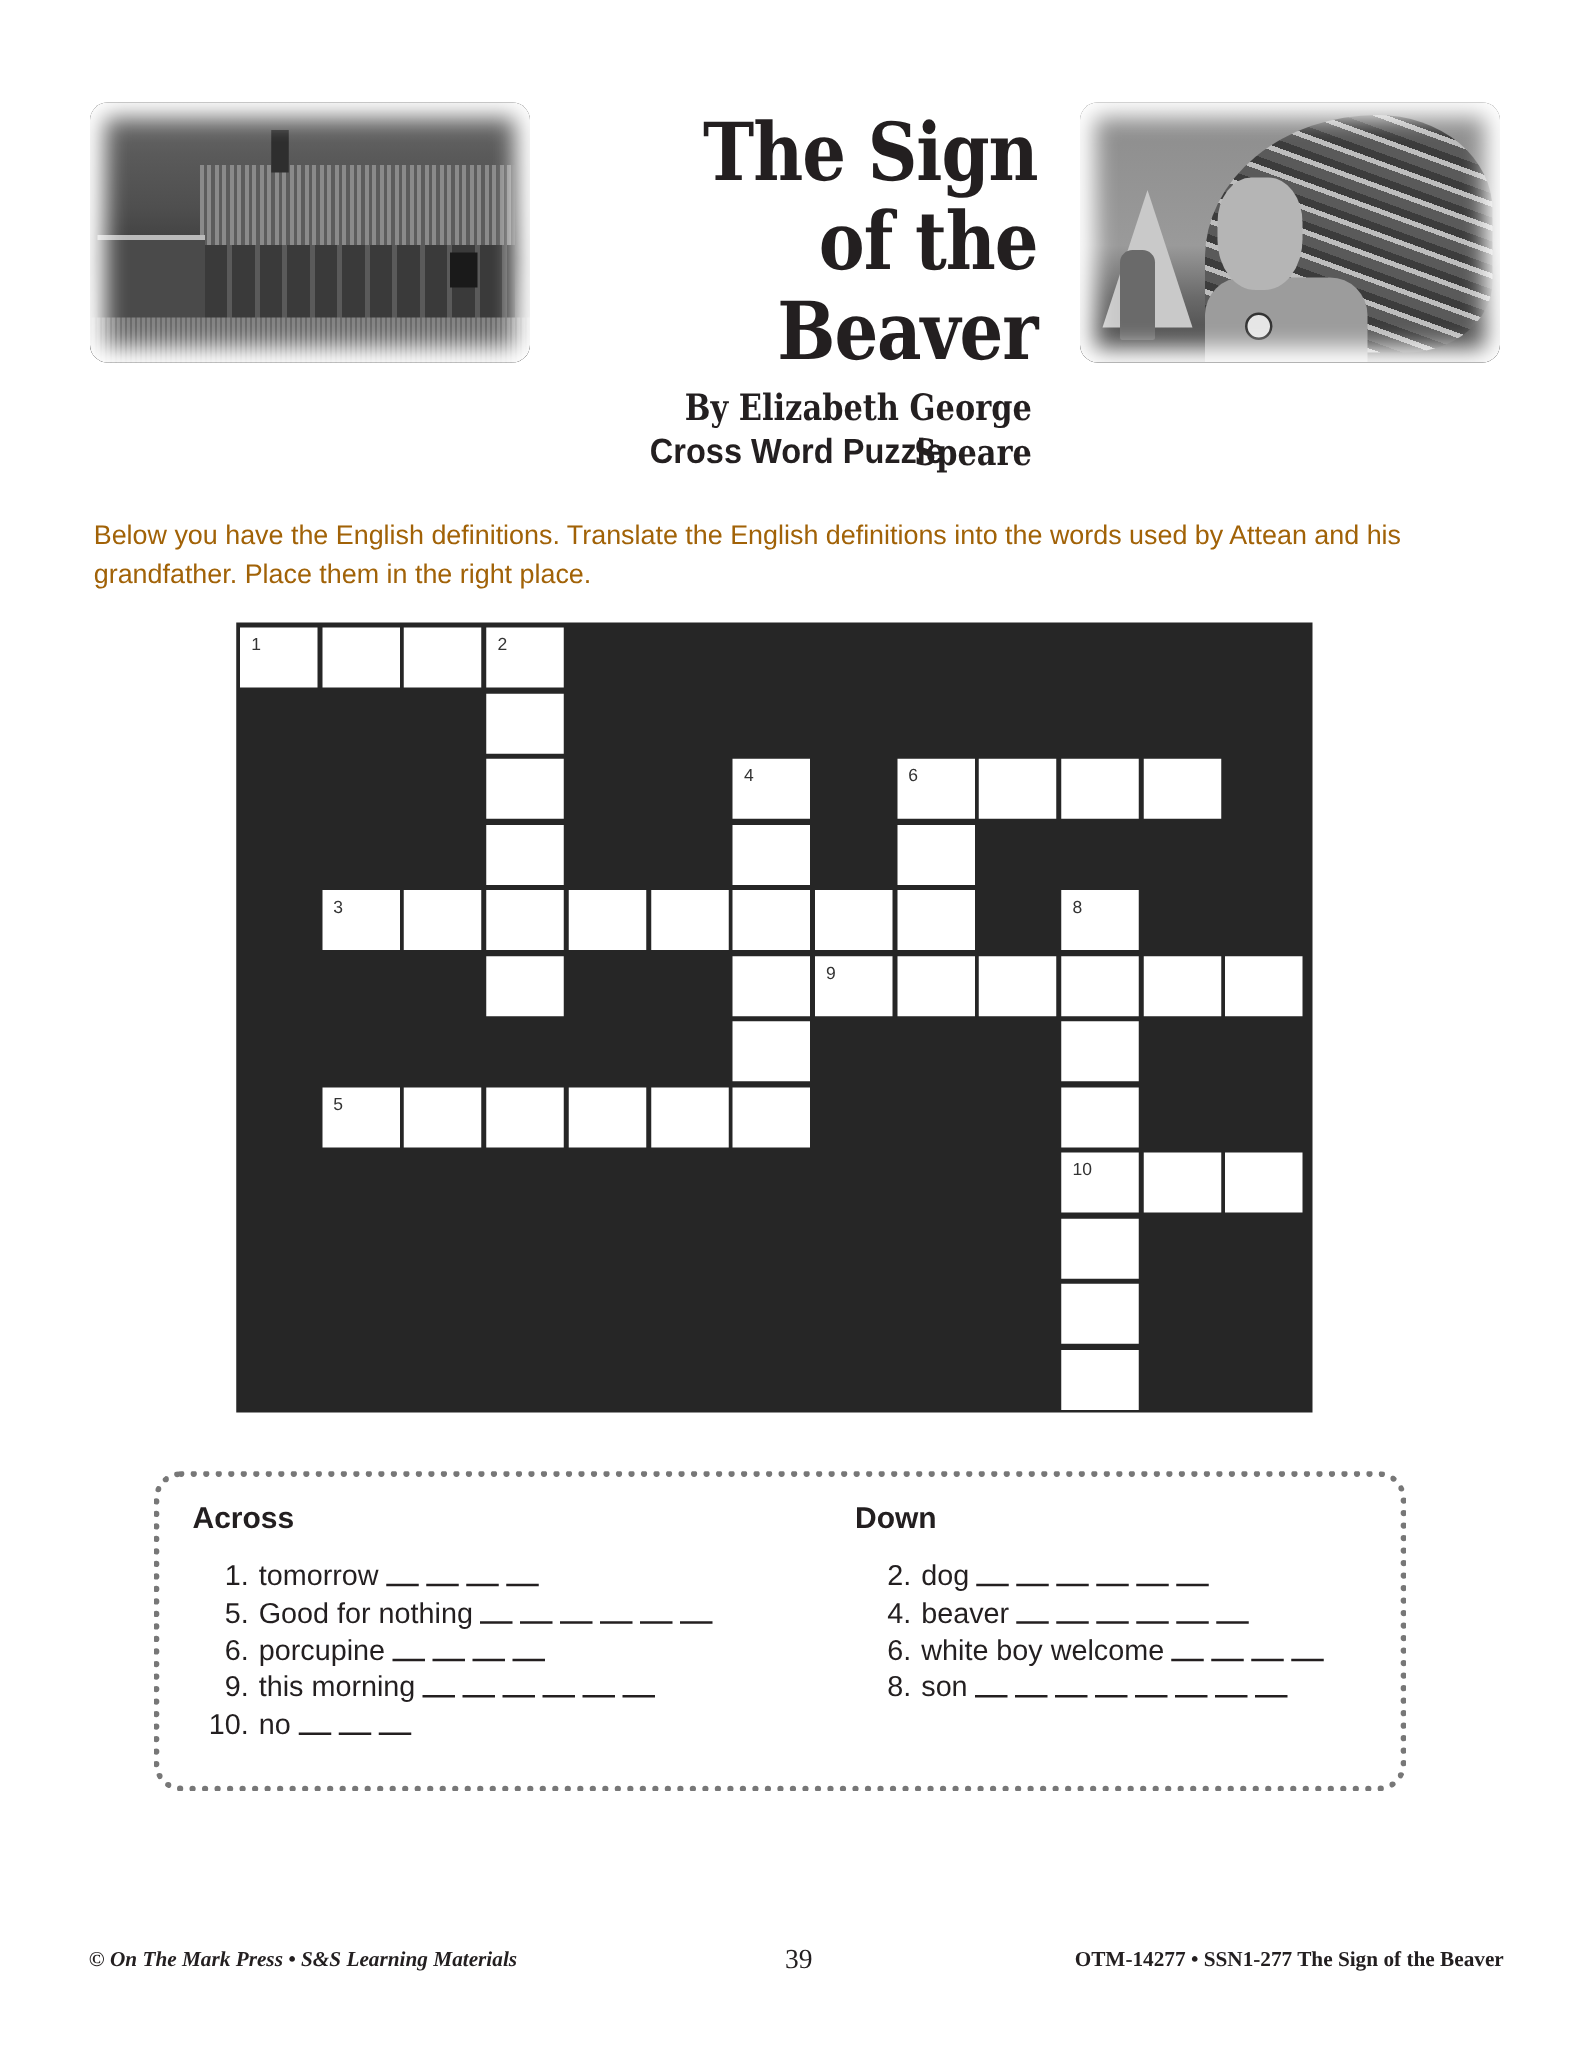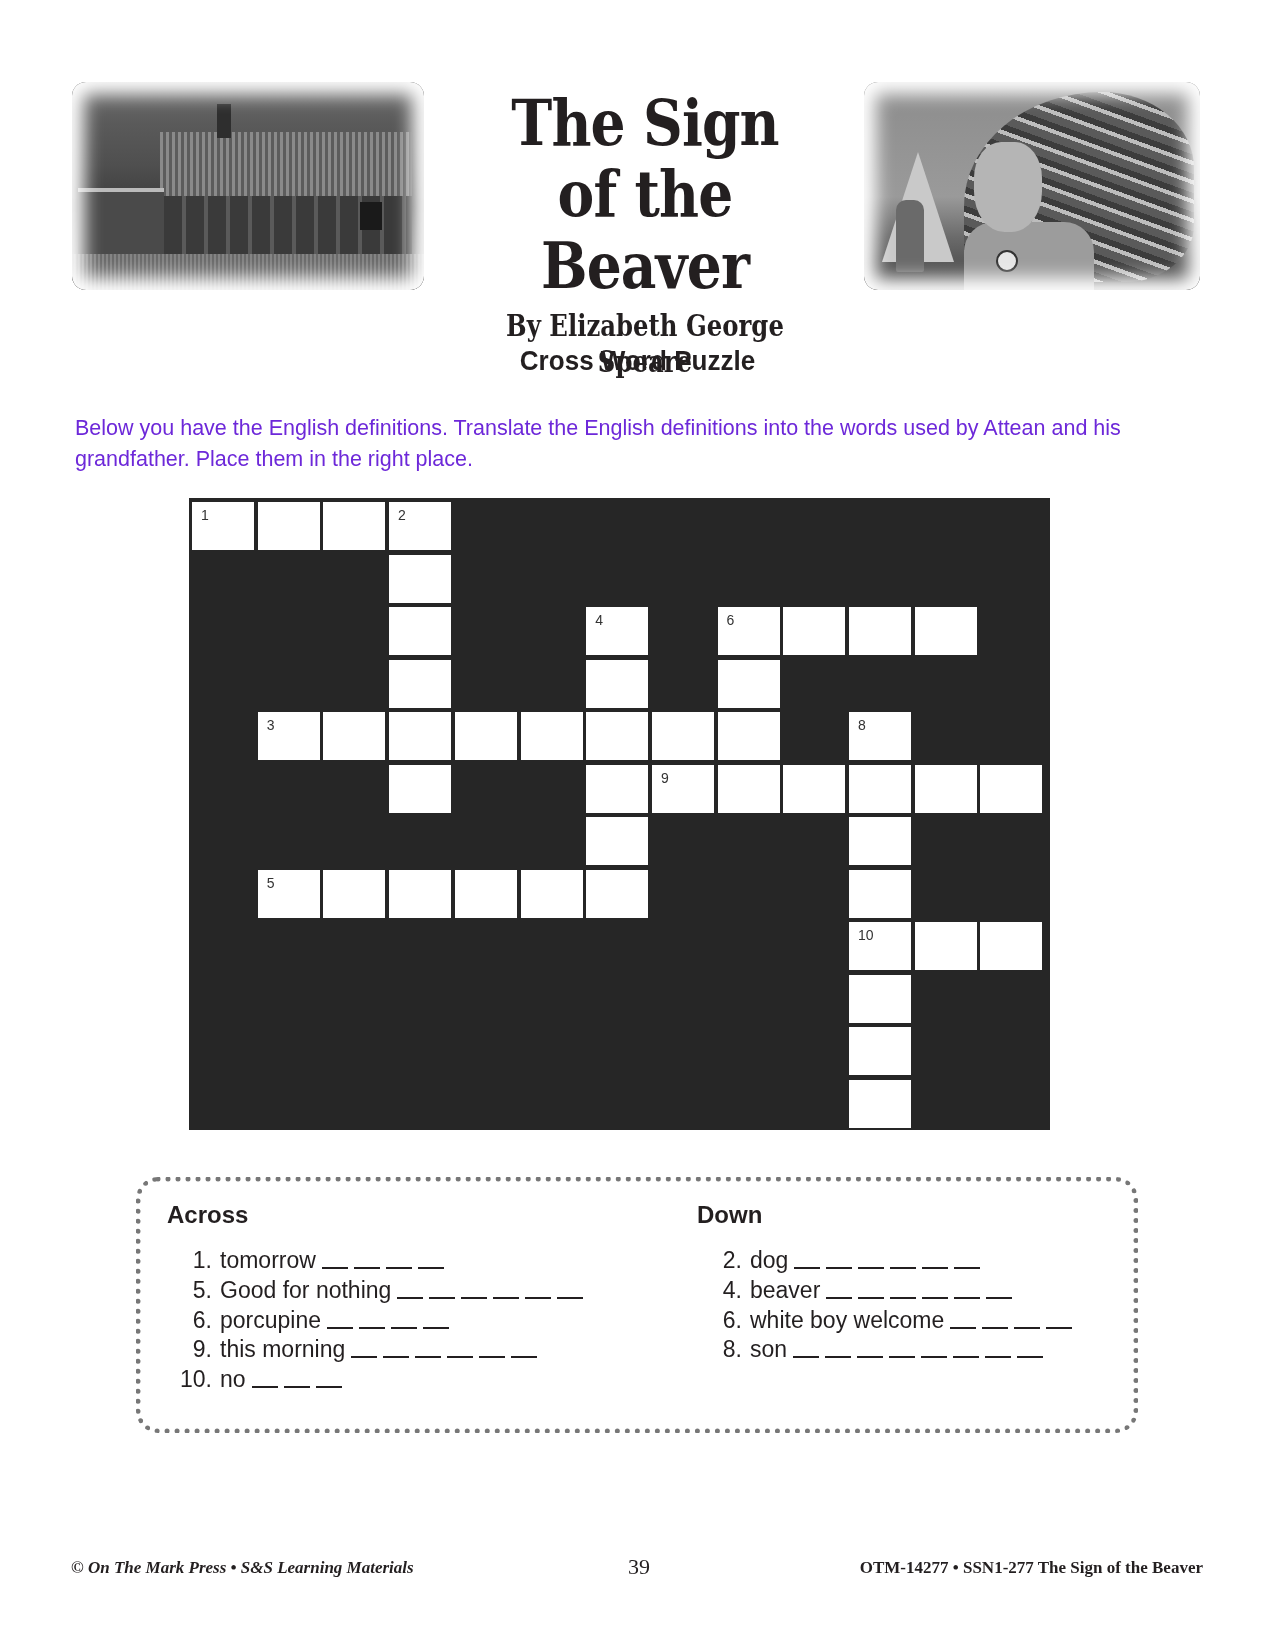--- a/index.html
+++ b/index.html
@@ -26,33 +26,33 @@
   .tipi { position: absolute; left: 18px; top: 70px; width: 0; height: 0;
     border-left: 36px solid transparent; border-right: 36px solid transparent; border-bottom: 110px solid #c9c9c9; }
   .dancer { position: absolute; left: 32px; top: 118px; width: 28px; height: 72px; background: #6a6a6a; border-radius: 10px 10px 2px 2px; }
   .headdress { position: absolute; left: 100px; top: 10px; width: 230px; height: 190px;
     background: repeating-linear-gradient(20deg, #5a5a5a 0 8px, #bdbdbd 8px 12px, #3c3c3c 12px 18px);
     border-radius: 60% 40% 30% 20%; }
   .face { position: absolute; left: 110px; top: 60px; width: 68px; height: 90px; background: #b5b5b5; border-radius: 40% 40% 45% 45%; }
   .torso { position: absolute; left: 100px; top: 140px; width: 130px; height: 70px; background: #9c9c9c; border-radius: 30px 30px 0 0; }
   .pendant { position: absolute; left: 132px; top: 168px; width: 22px; height: 22px; background: #e6e6e6; border-radius: 50%; border: 2px solid #333; }
 
-  .title-block { position: absolute; left: 430px; top: 88px; width: 430px; text-align: center; font-family: "DejaVu Serif", serif; color: #231f20; }
+  .title-block { position: absolute; left: 430px; top: 88px; width: 430px; text-align: right; font-family: "DejaVu Serif", serif; color: #231f20; }
   .title-line1 { display: block; font-size: 64px; font-weight: bold; line-height: 70px; letter-spacing: -1px; transform: scaleX(0.86); }
   .title-line2 { display: block; font-size: 64px; font-weight: bold; line-height: 72px; letter-spacing: -1px; transform: scaleX(0.86); }
   .title-author { display: block; font-size: 29px; font-weight: bold; line-height: 36px; margin-top: 6px; transform: scaleX(0.84); }
 
   .section-heading { position: absolute; left: 0; top: 345px; width: 1275px; text-align: center; font-size: 28px; font-weight: bold; transform: scaleX(0.93); }
-  .instructions { position: absolute; left: 75px; top: 413px; width: 1130px; font-size: 21.5px; line-height: 31px; color: #6d28d9; }
+  .instructions { position: absolute; left: 75px; top: 413px; width: 1130px; font-size: 21.5px; line-height: 31px; color: #a16207; }
 
   .grid { position: absolute; left: 189px; top: 498px; width: 861px; height: 632px; background: #262626; }
   .cell { position: absolute; width: 62px; height: 48px; background: #ffffff; }
   .cell-num { position: absolute; left: 9px; top: 5px; font-size: 14px; color: #333; }
 
-  .clue-box { position: absolute; left: 136px; top: 1177px; width: 1002px; height: 256px;
+  .clue-box { position: absolute; left: 123px; top: 1177px; width: 1002px; height: 256px;
     border: 5px dotted #777; border-radius: 22px; }
   .clue-col { position: absolute; top: 18px; }
   .clue-col-across { left: 26px; }
   .clue-col-down { left: 556px; }
   .clue-heading { font-size: 24px; font-weight: bold; height: 34px; line-height: 30px; }
   .clue-list { margin-top: 12px; list-style: none; }
   .clue { height: 29.8px; font-size: 23px; line-height: 29px; white-space: nowrap; }
   .clue-num { display: inline-block; width: 45px; text-align: right; margin-right: 8px; }
   .blank { display: inline-block; width: 26px; height: 2px; background: #231f20; margin-left: 6px; vertical-align: -1px; }
 

